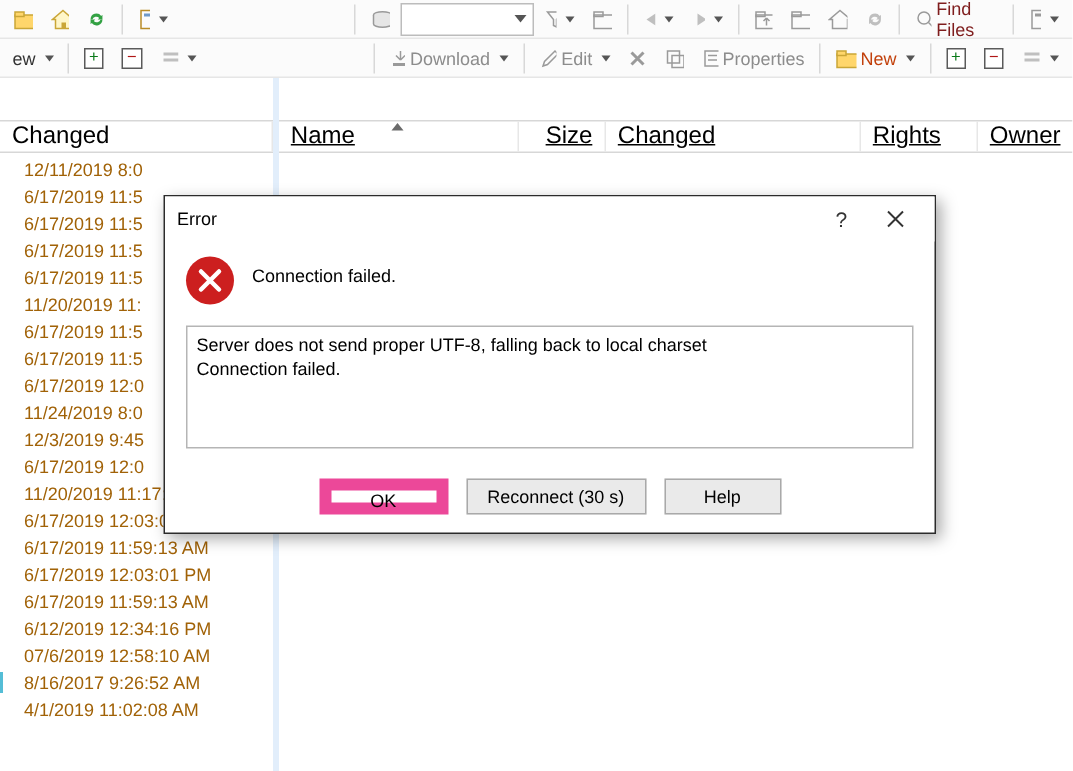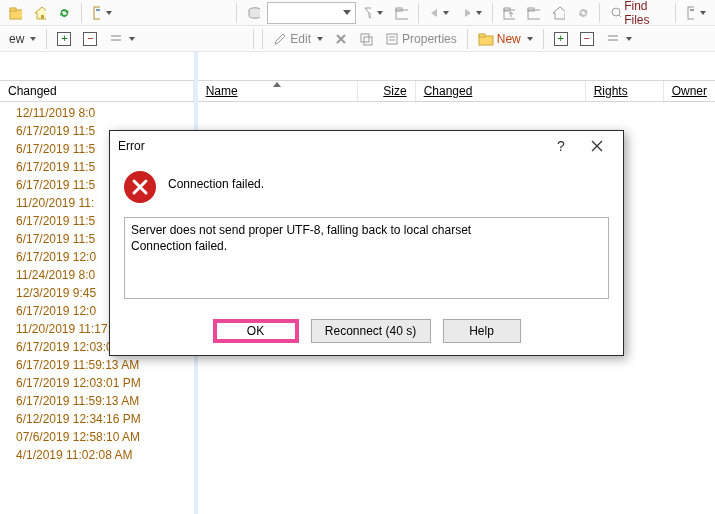--- a/index.html
+++ b/index.html
@@ -98,21 +98,21 @@
     flex-direction:column;
     text-decoration:underline;
   }
   .col-header {
     display:flex;
     align-items:center;
     height: 22px;
     border-top:1px solid #d7d7d7;
     border-bottom:1px solid #d7d7d7;
     background:#fff;
-    font-size:12px;
+    font-size:16px;
     color:#000;
     user-select:none;
   }
   .col-header .col {
     height:100%;
     display:flex;
     align-items:center;
     padding:0 8px;
     border-right:1px solid #e7e7e7;
     position:relative;
@@ -198,21 +198,21 @@
     height:24px;
     min-width:78px;
     padding:0 10px;
     font: inherit;
     background:#eaeaea;
     border:1px solid #a9a9a9;
     color:#000;
     cursor:default;
   }
   .dlg-buttons button.primary {
-    border:4px solid #ec4899;
+    border:8px solid #ec4899;
     background:#fff;
     min-width:86px;
   }
   .dlg-buttons button.wide { min-width:120px; }
 </style>
 </head>
 <body>
 
 <div class="toolbar row1">
   <span class="tb-btn">
@@ -331,20 +331,27 @@
   <span class="tb-btn dd-caret">
     <svg width="14" height="12">
         <rect x="2" y="2" width="10" height="2" fill="#bfbfbf"></rect>
         <rect x="2" y="6" width="10" height="2" fill="#bfbfbf"></rect>
       </svg>
   </span>
 
   <div style="flex:0 0 106px"></div>
 
   <span class="tb-sep"></span>
+  <span class="tb-btn text dd-caret">
+    <svg width="14" height="14">
+        <path d="M7 2v6m0 0-3-3m3 3 3-3" stroke="#9a9a9a" fill="none"></path>
+        <rect x="2" y="10" width="10" height="2" fill="#9a9a9a"></rect>
+      </svg>
+    <span>Download</span>
+  </span>
   <span class="tb-sep"></span>
   <span class="tb-btn text dd-caret">
     <svg width="14" height="14">
         <path d="M2 12l1-3 7-7 2 2-7 7-3 1z" fill="none" stroke="#9a9a9a"></path>
       </svg>
     <span>Edit</span>
   </span>
   <span class="tb-btn">
     <svg width="12" height="12">
         <path d="M2 2l8 8M10 2l-8 8" stroke="#9a9a9a" stroke-width="2"></path>
@@ -408,20 +415,21 @@
         <div class="list-row">11/24/2019  8:0</div>
         <div class="list-row">12/3/2019  9:45</div>
         <div class="list-row">6/17/2019  12:0</div>
         <div class="list-row">11/20/2019  11:17:14 AM</div>
         <div class="list-row">6/17/2019  12:03:00 PM</div>
         <div class="list-row">6/17/2019  11:59:13 AM</div>
         <div class="list-row">6/17/2019  12:03:01 PM</div>
         <div class="list-row">6/17/2019  11:59:13 AM</div>
         <div class="list-row">6/12/2019  12:34:16 PM</div>
         <div class="list-row">07/6/2019  12:58:10 AM</div>
+        <div class="list-row" style="position: relative;"><span class="left-ind"></span>8/16/2017  9:26:52 AM</div>
         <div class="list-row">4/1/2019  11:02:08 AM</div>
       </div>
   </div>
 
   <div class="pane-right">
     <div style="height:28px"></div>
     <div class="col-header">
       <div class="col sort" style="width:160px">
           <span>Name</span>
         </div>
@@ -465,16 +473,16 @@
       </div>
       <div class="dlg-msg">Connection failed.</div>
     </div>
     <div class="dlg-detail">
       <div>Server does not send proper UTF-8, falling back to local charset</div>
       <div>Connection failed.</div>
     </div>
   </div>
   <div class="dlg-buttons">
     <button class="primary">OK</button>
-    <button class="wide">Reconnect (40 s)</button>
+    <button class="wide">Reconnect (30 s)</button>
     <button>Help</button>
   </div>
 </div>
 
 </body></html>

